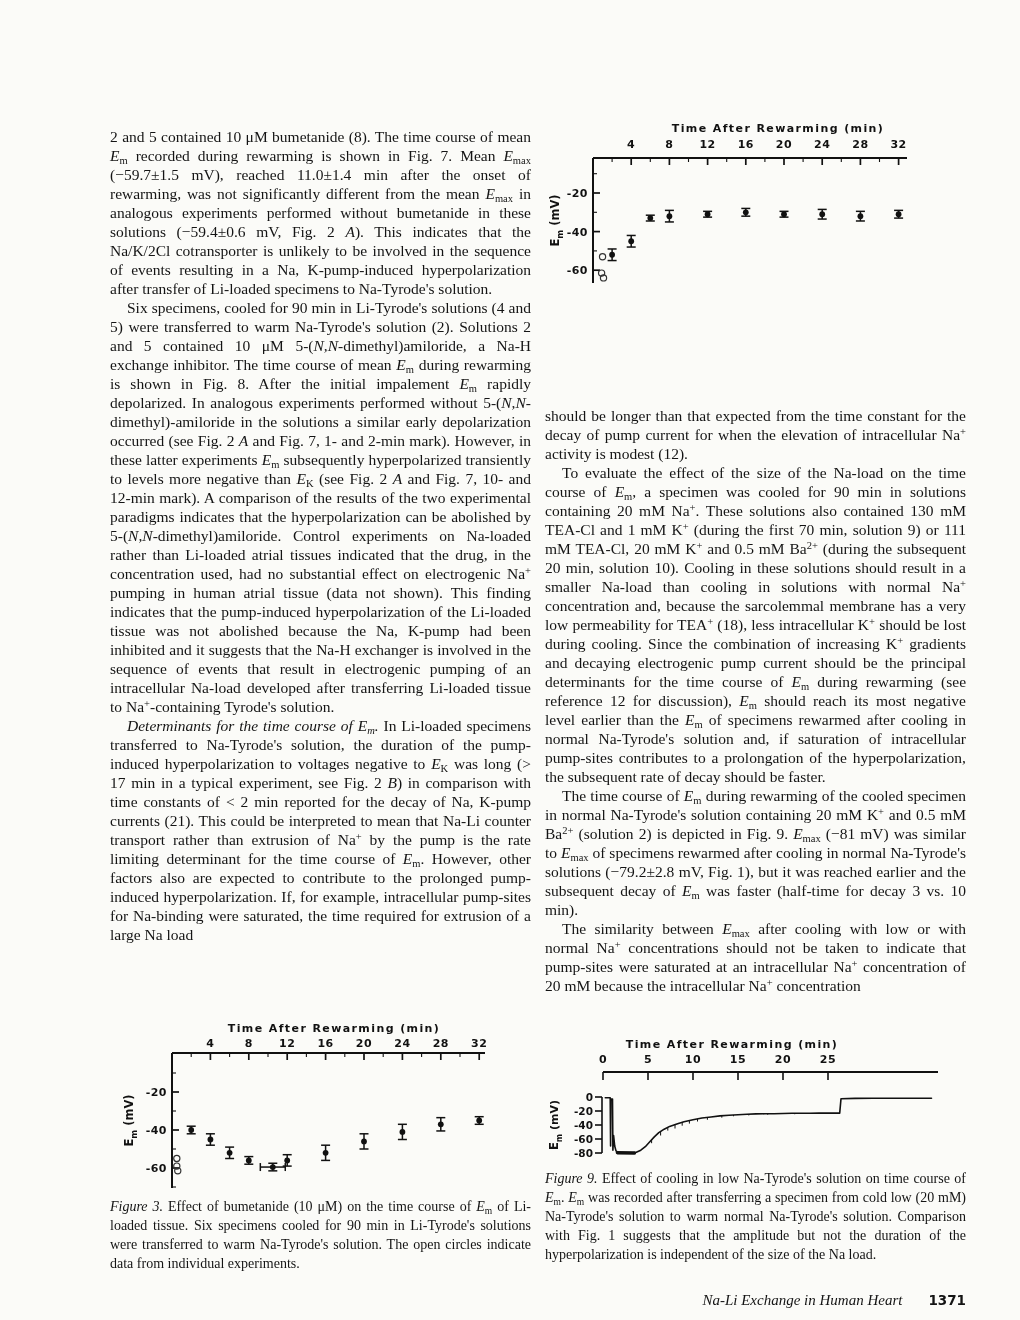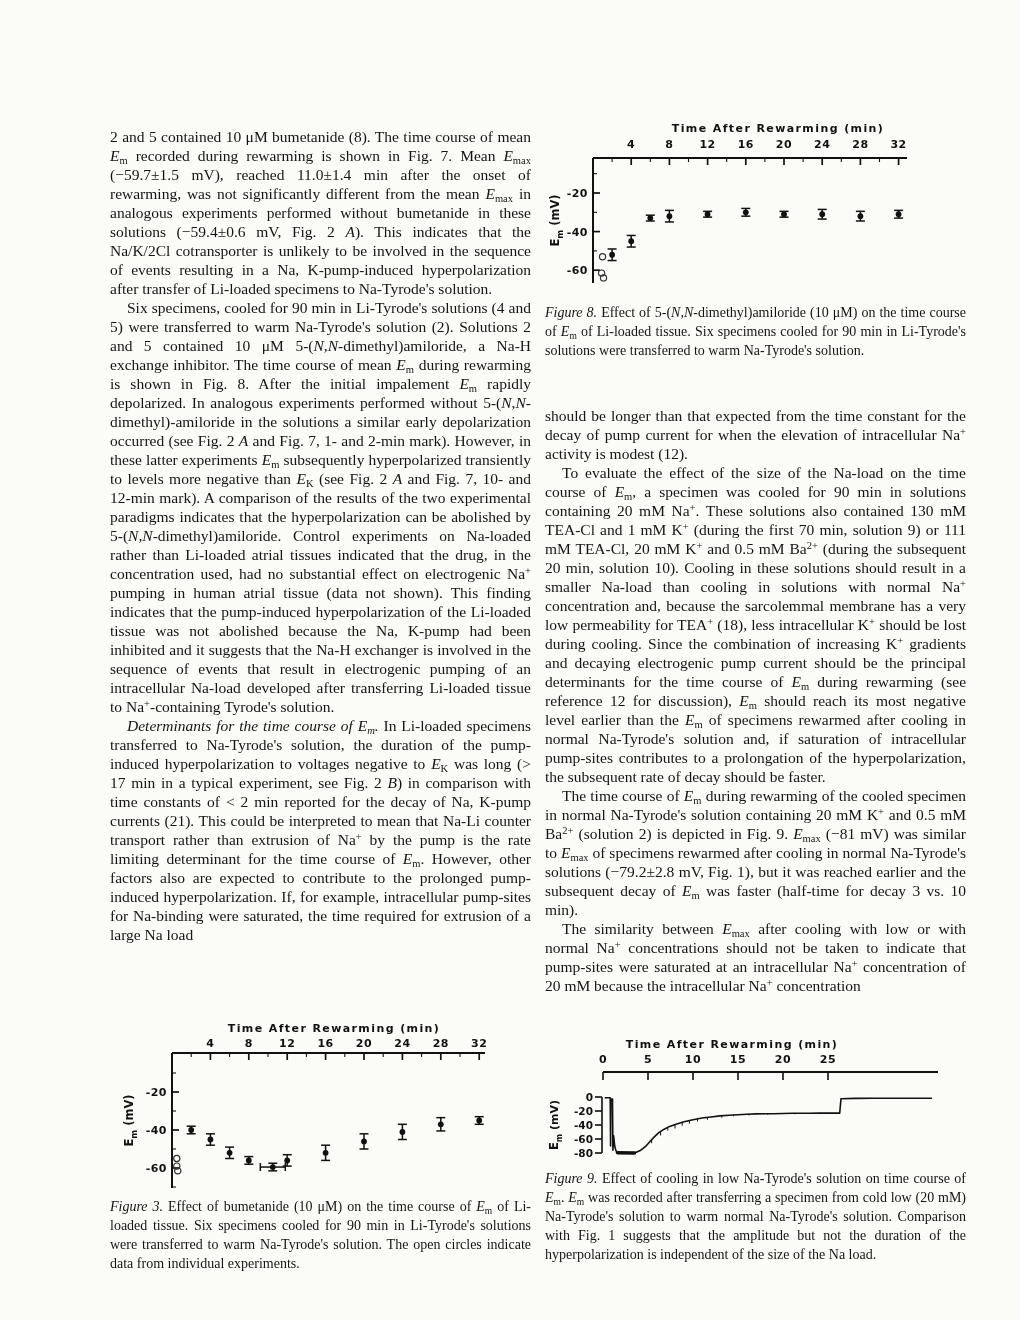--- a/index.html
+++ b/index.html
@@ -109,23 +109,20 @@
       <circle cx="315.40000000000003" cy="98.16" r="2.9" fill="#111"></circle>
       <line x1="353.6" y1="100.09" x2="353.6" y2="92.37" stroke="#111" stroke-width="1.5"></line>
       <line x1="349.1" y1="92.37" x2="358.1" y2="92.37" stroke="#111" stroke-width="1.5"></line>
       <line x1="349.1" y1="100.09" x2="358.1" y2="100.09" stroke="#111" stroke-width="1.5"></line>
       <circle cx="353.6" cy="96.23" r="2.9" fill="#111"></circle>
       <circle cx="57.55" cy="138.69" r="3.1" fill="none" stroke="#333" stroke-width="1.2"></circle>
       <circle cx="56.595" cy="155.095" r="3.1" fill="none" stroke="#333" stroke-width="1.2"></circle>
       <circle cx="58.505" cy="159.92000000000002" r="3.1" fill="none" stroke="#333" stroke-width="1.2"></circle>
     </svg>
 
-  <div class="abs" style="left:545px;top:303px;width:421px">
-    <p class="caption"><i>Figure 8.</i> Effect of 5-(<i>N,N</i>-dimethyl)amiloride (10 μM) on the time course of <i>E</i><sub>m</sub> of Li-loaded tissue. Six specimens cooled for 90 min in Li-Tyrode's solutions were transferred to warm Na-Tyrode's solution.</p>
-  </div>
 
   <div class="abs" style="left:545px;top:406px;width:421px">
     <p class="body">should be longer than that expected from the time constant for the decay of pump current for when the elevation of intracellular Na<sup>+</sup> activity is modest (12).</p>
     <p class="body indent">To evaluate the effect of the size of the Na-load on the time course of <i>E</i><sub>m</sub>, a specimen was cooled for 90 min in solutions containing 20 mM Na<sup>+</sup>. These solutions also contained 130 mM TEA-Cl and 1 mM K<sup>+</sup> (during the first 70 min, solution 9) or 111 mM TEA-Cl, 20 mM K<sup>+</sup> and 0.5 mM Ba<sup>2+</sup> (during the subsequent 20 min, solution 10). Cooling in these solutions should result in a smaller Na-load than cooling in solutions with normal Na<sup>+</sup> concentration and, because the sarcolemmal membrane has a very low permeability for TEA<sup>+</sup> (18), less intracellular K<sup>+</sup> should be lost during cooling. Since the combination of increasing K<sup>+</sup> gradients and decaying electrogenic pump current should be the principal determinants for the time course of <i>E</i><sub>m</sub> during rewarming (see reference 12 for discussion), <i>E</i><sub>m</sub> should reach its most negative level earlier than the <i>E</i><sub>m</sub> of specimens rewarmed after cooling in normal Na-Tyrode's solution and, if saturation of intracellular pump-sites contributes to a prolongation of the hyperpolarization, the subsequent rate of decay should be faster.</p>
     <p class="body indent">The time course of <i>E</i><sub>m</sub> during rewarming of the cooled specimen in normal Na-Tyrode's solution containing 20 mM K<sup>+</sup> and 0.5 mM Ba<sup>2+</sup> (solution 2) is depicted in Fig. 9. <i>E</i><sub>max</sub> (−81 mV) was similar to <i>E</i><sub>max</sub> of specimens rewarmed after cooling in normal Na-Tyrode's solutions (−79.2±2.8 mV, Fig. 1), but it was reached earlier and the subsequent decay of <i>E</i><sub>m</sub> was faster (half-time for decay 3 vs. 10 min).</p>
     <p class="body indent">The similarity between <i>E</i><sub>max</sub> after cooling with low or with normal Na<sup>+</sup> concentrations should not be taken to indicate that pump-sites were saturated at an intracellular Na<sup>+</sup> concentration of 20 mM because the intracellular Na<sup>+</sup> concentration</p>
   </div>
 
   <svg id="fig7" class="abs chart" style="left:85px;top:1018px" width="435" height="182">
       <line x1="87" y1="35" x2="400" y2="35" stroke="#111" stroke-width="2"></line>
@@ -264,14 +261,17 @@
       <line x1="203.79999999999998" y1="82.22" x2="203.79999999999998" y2="83.41" stroke="#111" stroke-width="1"></line>
       <line x1="222.70000000000002" y1="81.8" x2="222.70000000000002" y2="82.71000000000001" stroke="#111" stroke-width="1"></line>
       <line x1="249.70000000000002" y1="81.31" x2="249.70000000000002" y2="82.22" stroke="#111" stroke-width="1"></line>
       <line x1="266.79999999999995" y1="81.17" x2="266.79999999999995" y2="81.94" stroke="#111" stroke-width="1"></line>
     </svg>
 
   <div class="abs" style="left:545px;top:1169px;width:421px">
     <p class="caption"><i>Figure 9.</i> Effect of cooling in low Na-Tyrode's solution on time course of <i>E</i><sub>m</sub>. <i>E</i><sub>m</sub> was recorded after transferring a specimen from cold low (20 mM) Na-Tyrode's solution to warm normal Na-Tyrode's solution. Comparison with Fig. 1 suggests that the amplitude but not the duration of the hyperpolarization is independent of the size of the Na load.</p>
   </div>
 
+  <div class="abs footer" style="left:545px;top:1292px;width:421px">
+    <span class="rt">Na-Li Exchange in Human Heart</span><span class="pn">1371</span>
+  </div>
 
 </div>
 
 </body></html>

